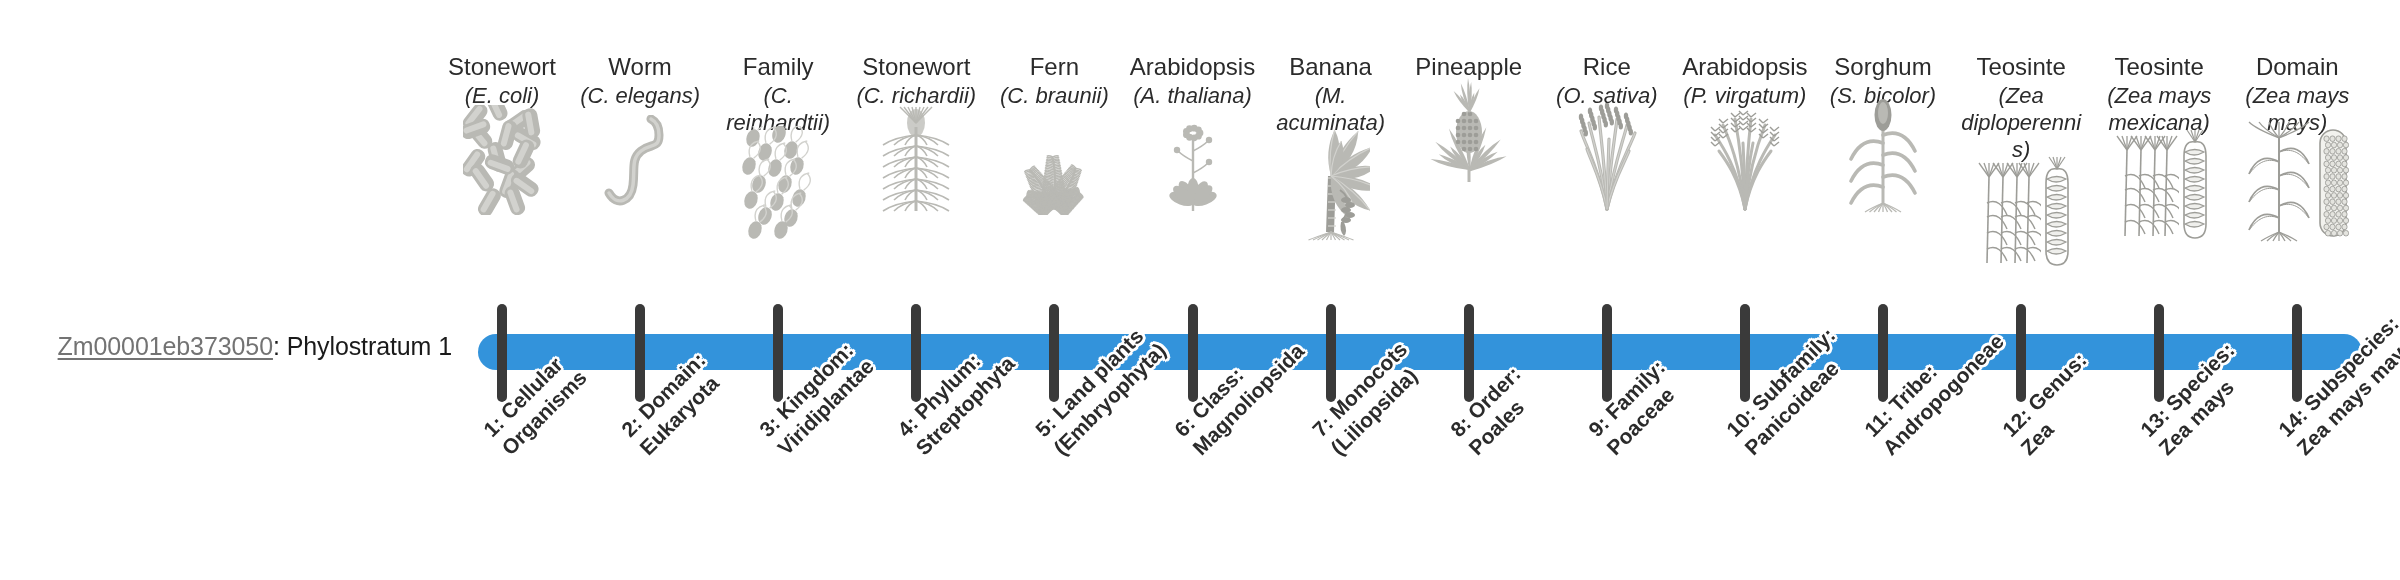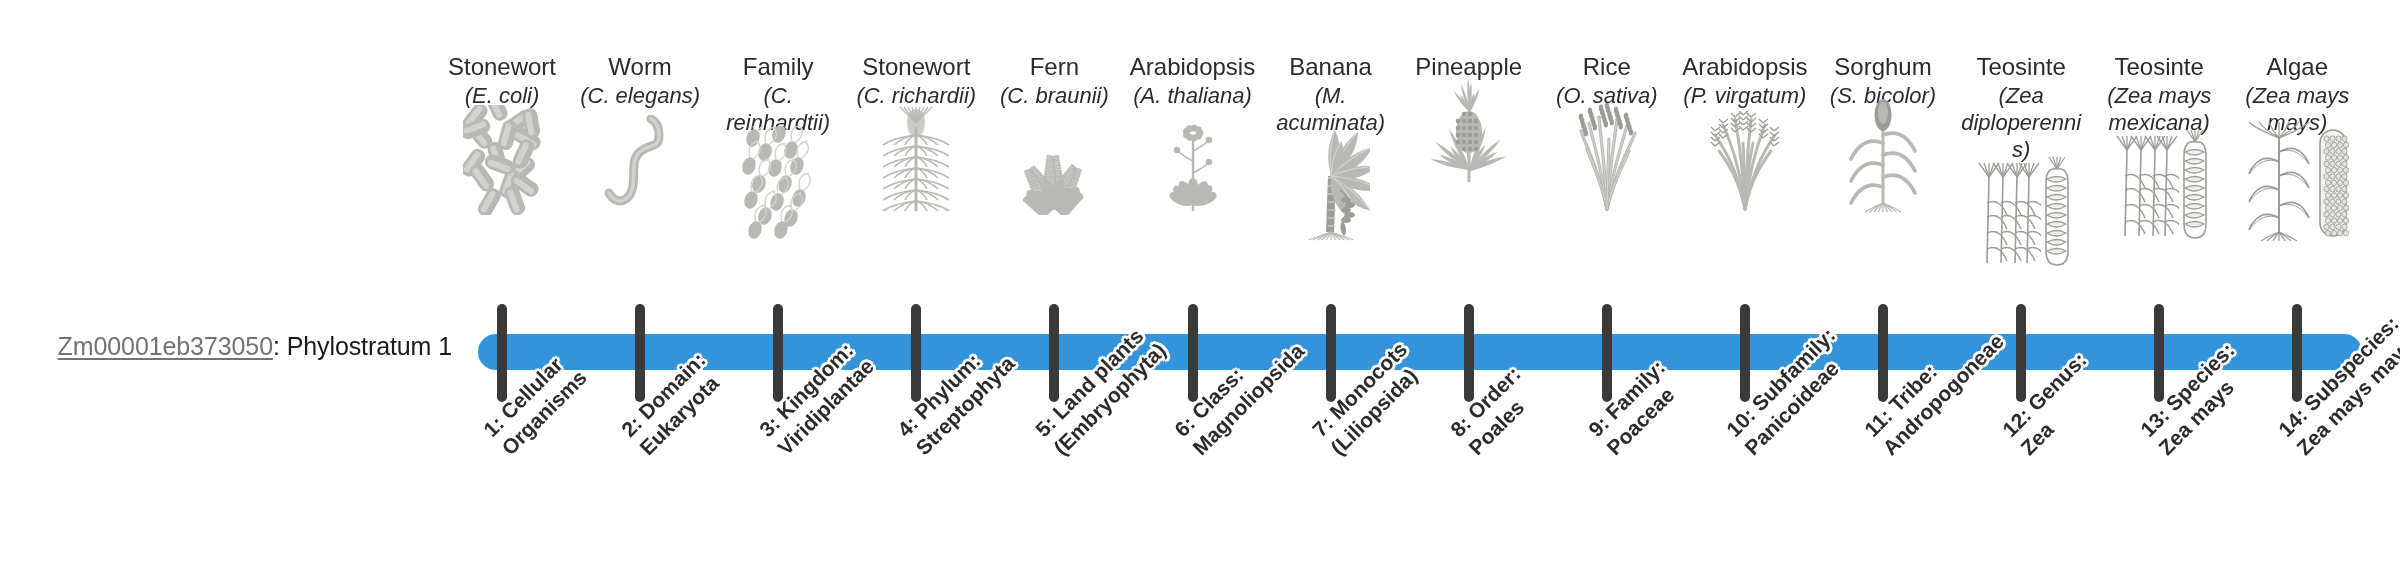--- a/index.html
+++ b/index.html
@@ -1219,21 +1219,21 @@
             <path d="M3 98 q 10 -5 19 0 q -10 6 -19 0 Z" fill="#efefec" stroke="#9d9d98" stroke-width="1.3"></path>
             <path d="M13 16 l -8 -12" stroke="#9d9d98" stroke-width="1.2" fill="none"></path>
             <path d="M13 16 l -4 -12" stroke="#9d9d98" stroke-width="1.2" fill="none"></path>
             <path d="M13 16 l 0 -12" stroke="#9d9d98" stroke-width="1.2" fill="none"></path>
             <path d="M13 16 l 4 -12" stroke="#9d9d98" stroke-width="1.2" fill="none"></path>
             <path d="M13 16 l 8 -12" stroke="#9d9d98" stroke-width="1.2" fill="none"></path>
           </svg>
         </div>
       </div>
       <div class="species-col" style="left: 2233.3px; width: 128px;">
-        <div class="sp-common">Algae</div>
+        <div class="sp-common">Domain</div>
         <div class="sp-sci">(Zea mays mays)</div>
         <div class="sp-art">
           <svg width="70" height="122" viewBox="0 0 70 122">
             <path d="M34 112 L34 18" stroke="#9d9d98" stroke-width="2"></path>
             <path d="M34 98 C 20 90, 10 96, 4 110" fill="none" stroke="#9d9d98" stroke-width="1.8"></path>
             <path d="M34 98 C 20 93, 12 100, 4 110" fill="none" stroke="#9d9d98" stroke-width="1"></path>
             <path d="M34 86 C 48 78, 58 84, 64 98" fill="none" stroke="#9d9d98" stroke-width="1.8"></path>
             <path d="M34 86 C 48 81, 56 88, 64 98" fill="none" stroke="#9d9d98" stroke-width="1"></path>
             <path d="M34 70 C 20 62, 10 68, 4 82" fill="none" stroke="#9d9d98" stroke-width="1.8"></path>
             <path d="M34 70 C 20 65, 12 72, 4 82" fill="none" stroke="#9d9d98" stroke-width="1"></path>

